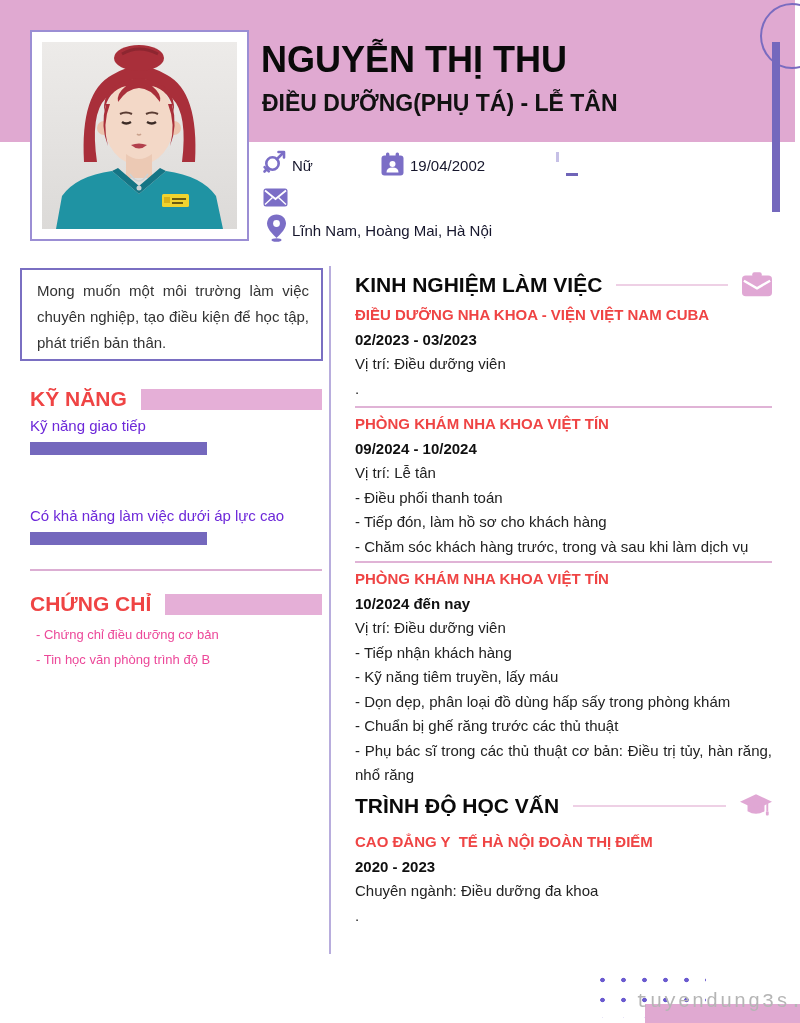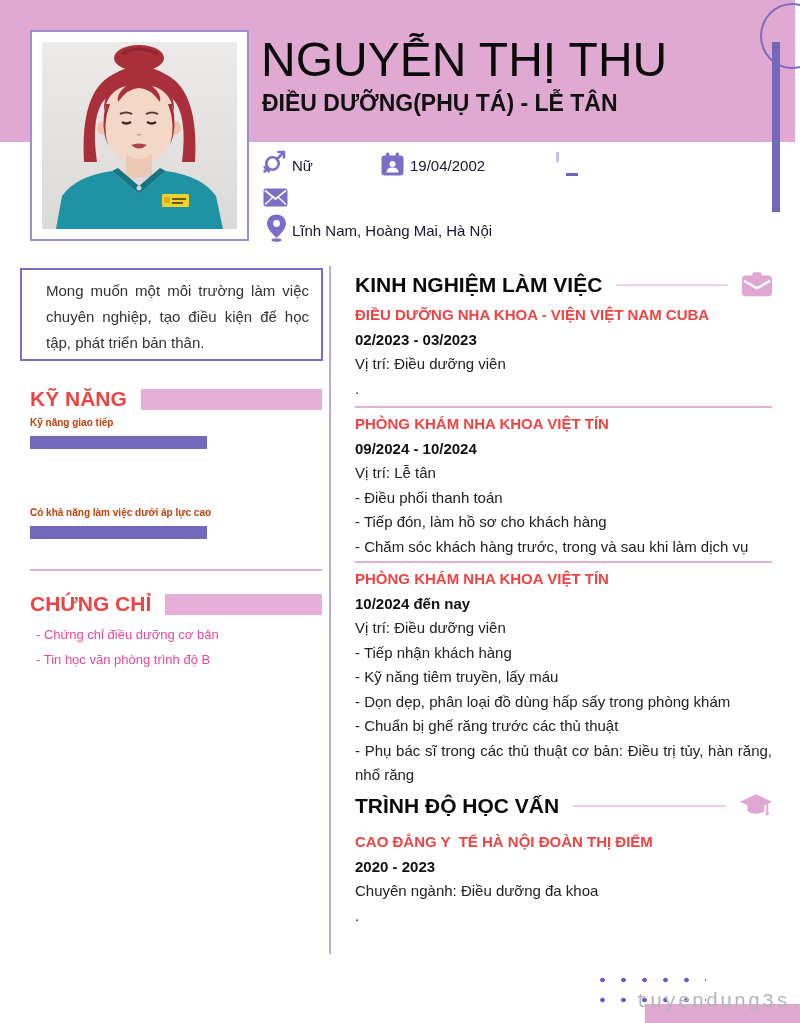--- a/index.html
+++ b/index.html
@@ -7,40 +7,40 @@
   #page{position:relative;width:800px;height:1023px;background:#fff;overflow:hidden;}
 
   
   .band{position:absolute;left:0;top:0;width:795px;height:142px;background:#e0a9d1;}
   .accent-circle{position:absolute;left:760px;top:3px;width:60px;height:62px;border:2px solid #7a6cc0;border-radius:50%;background:transparent;}
   .accent-bar{position:absolute;left:772px;top:42px;width:8px;height:170px;background:#7468bd;}
 
   .photo-frame{position:absolute;left:30px;top:30px;width:219px;height:211px;background:#fff;border:2px solid #9b8ed4;box-sizing:border-box;}
   .photo{position:absolute;left:10px;top:10px;width:195px;height:187px;display:block;}
 
-  .name{position:absolute;left:261px;top:36px;width:520px;font-size:48px;font-weight:400;color:#0a0a0a;letter-spacing:0px;line-height:48px;white-space:nowrap;}
+  .name{position:absolute;left:261px;top:36px;width:520px;font-size:36px;font-weight:700;color:#0a0a0a;letter-spacing:0px;line-height:48px;white-space:nowrap;}
   .job-title{position:absolute;left:262px;top:90px;width:520px;font-size:23px;font-weight:700;color:#111;white-space:nowrap;}
 
   
   .c-icon{position:absolute;}
   .c-text{position:absolute;font-size:15px;color:#16162c;}
 
   .artifact-1{position:absolute;left:556px;top:152px;width:3px;height:10px;background:#c6c0e6;}
   .artifact-2{position:absolute;left:566px;top:173px;width:12px;height:3px;background:#6f64b8;}
 
   
-  .objective-box{position:absolute;left:20px;top:268px;width:303px;height:93px;border:2px solid #7a6fc2;box-sizing:border-box;padding:8px 12px 0 24px;}
+  .objective-box{position:absolute;left:20px;top:268px;width:303px;height:93px;border:2px solid #7a6fc2;box-sizing:border-box;padding:8px 12px 0 15px;}
   .objective-text{font-size:15px;line-height:26px;color:#333;text-align:justify;}
 
   .left-head{position:absolute;left:30px;width:292px;display:flex;align-items:center;}
   .left-head .txt{font-size:21px;font-weight:800;color:#ef4444;white-space:nowrap;}
   .left-head .bar{flex:1;height:21px;background:#e5afd7;margin-left:14px;}
 
   .skill-item{position:absolute;left:30px;width:292px;}
-  .skill-label{font-size:10px;color:#c2410c;margin-bottom:8px;font-weight:bold;}
+  .skill-label{font-size:15px;color:#6d28d9;margin-bottom:8px;}
   .skill-bar{width:177px;height:13px;background:#7468bd;}
 
   .left-divider{position:absolute;left:30px;top:569px;width:292px;height:2px;background:#dcaed3;}
 
   .cert-item{position:absolute;left:36px;width:295px;font-size:13px;color:#ec4899;}
 
   .column-divider{position:absolute;left:329px;top:266px;width:2px;height:688px;background:#b8addd;}
 
   
   .r-head{position:absolute;left:355px;width:417px;display:flex;align-items:center;}

